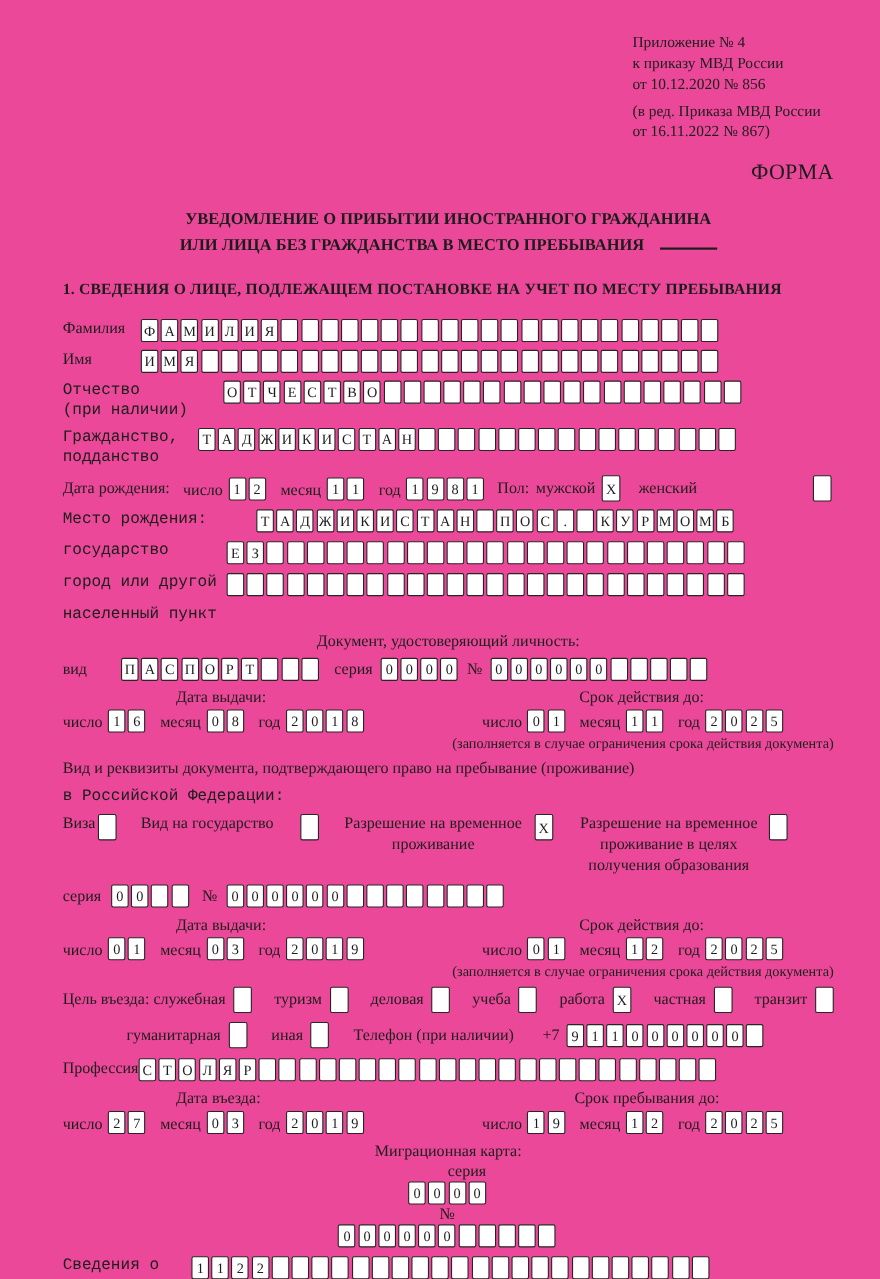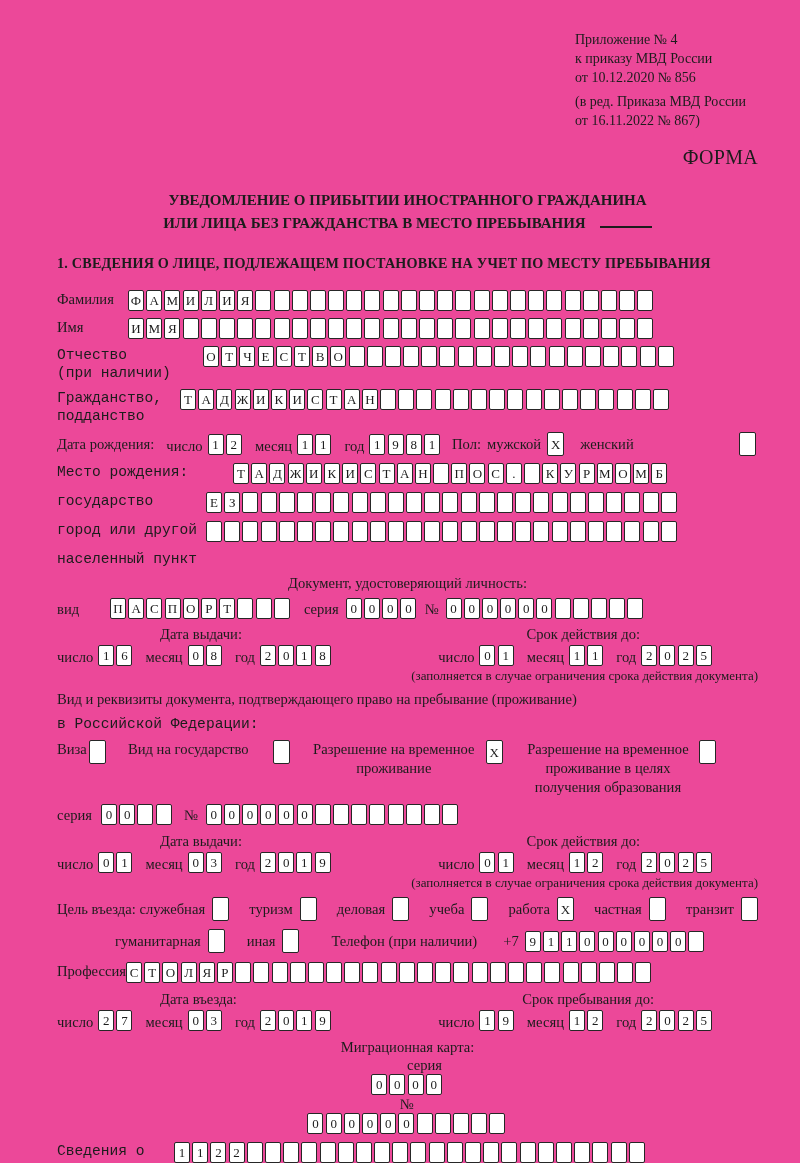--- a/index.html
+++ b/index.html
@@ -542,21 +542,21 @@
 
     <div class="row" style="align-items:center; margin-left:58px;">
       <span class="pu">
         <span>гуманитарная</span>
         <span class="cell cb"></span>
       </span>
       <span class="pu" style="margin-left:22px;">
         <span>иная</span>
         <span class="cell cb"></span>
       </span>
-      <span class="lbl" style="margin-left:32px;">Телефон (при наличии)</span>
+      <span class="lbl" style="margin-left:22px;">Телефон (при наличии)</span>
       <span class="lbl" style="margin-left:26px; margin-right:6px;">+7</span>
       <span class="cells">
           <span class="cell">9</span>
           <span class="cell">1</span>
           <span class="cell">1</span>
           <span class="cell">0</span>
           <span class="cell">0</span>
           <span class="cell">0</span>
           <span class="cell">0</span>
           <span class="cell">0</span>

